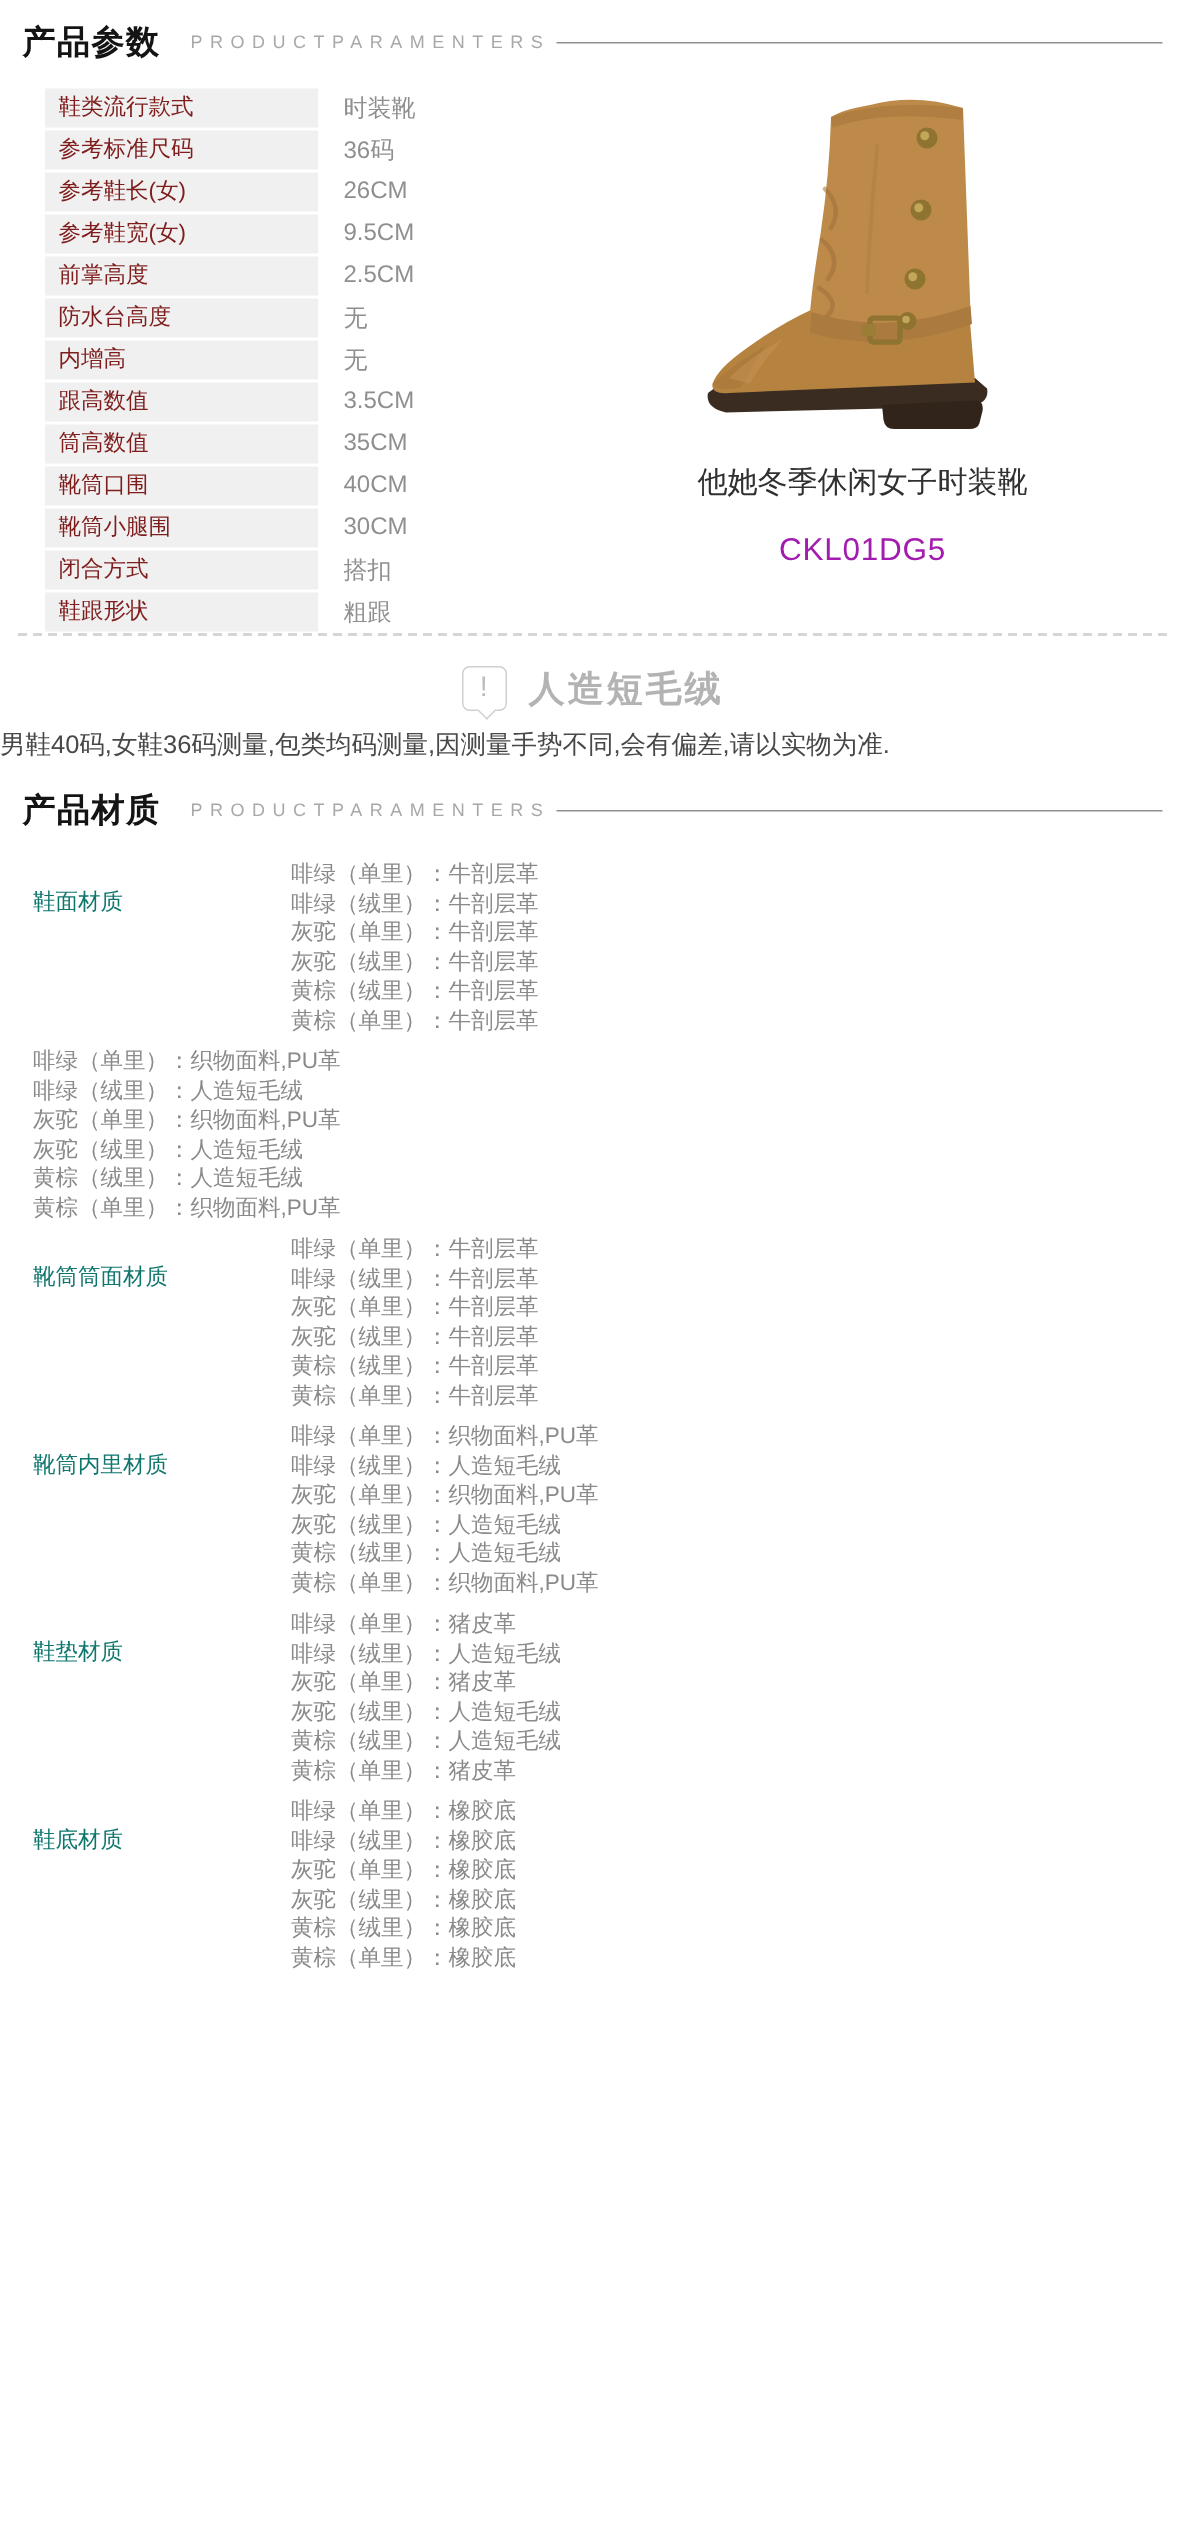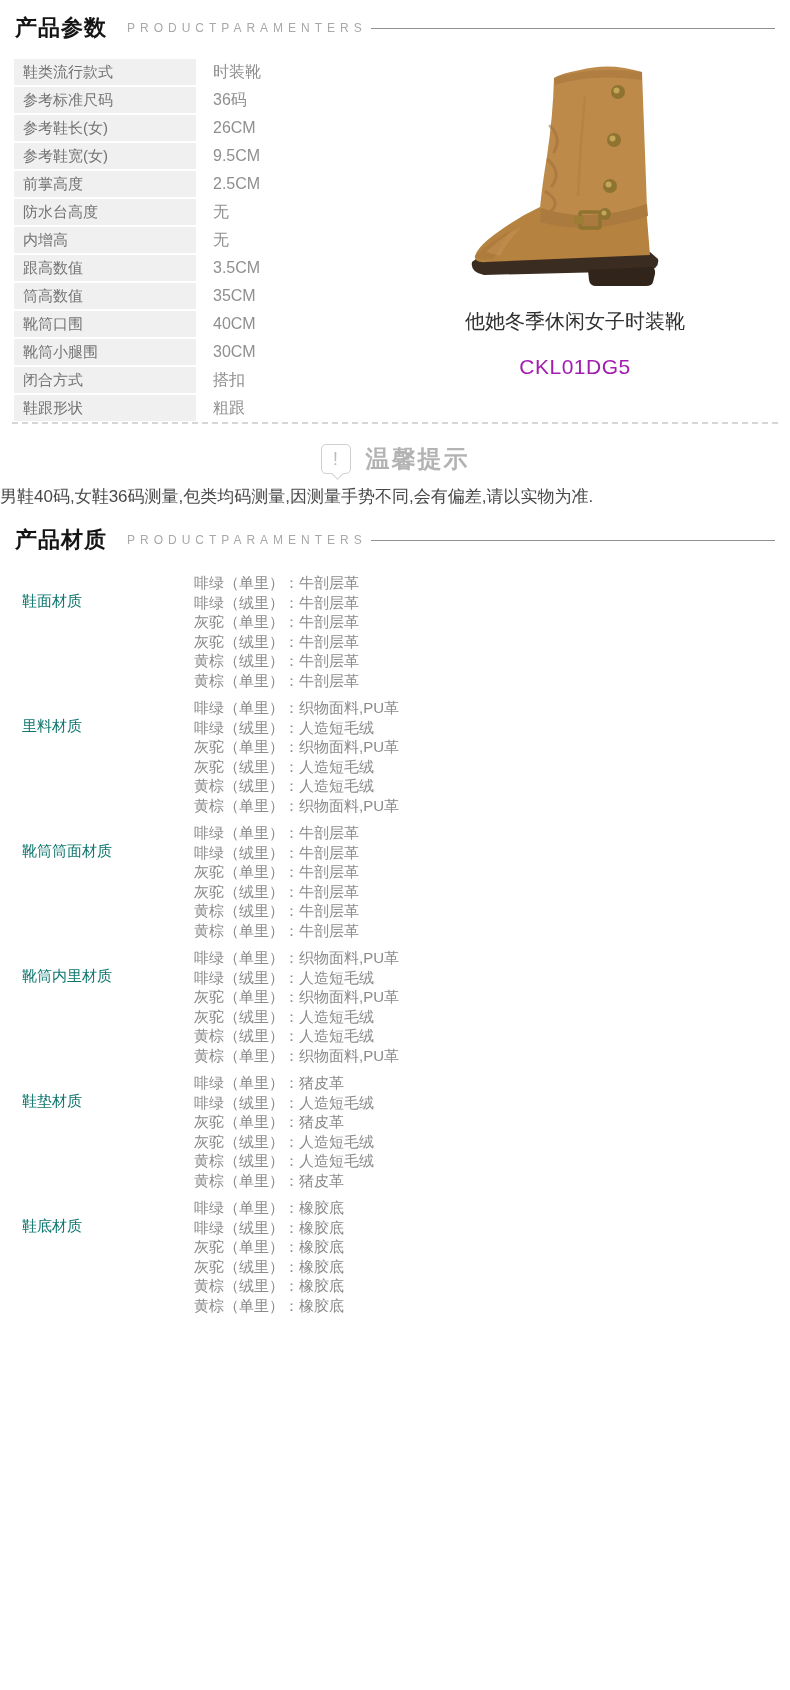--- a/index.html
+++ b/index.html
@@ -15,21 +15,21 @@
   .section-rule { flex:1; height:1px; background:#8f8f8f; margin-left:4px; }
 
   #header1 { padding-top:0; margin-top:12px; }
 
   .top-area { position:relative; height:378px; }
 
   .params-table { position:absolute; left:14px; top:15px; width:380px; }
   .param-row { display:flex; align-items:center; height:26px; margin-bottom:2px; }
   .param-label {
     width:182px; height:26px; line-height:26px; background:#f0f0f0;
-    padding-left:9px; font-size:15px; color:#737373;
+    padding-left:9px; font-size:15px; color:#7f1d1d;margin-left:16px;
   }
   .param-value { margin-left:17px; font-size:16px; color:#8f8f8f; }
 
   .product-col { position:absolute; left:370px; top:8px; width:410px; text-align:center; }
   .boot-wrap { height:242px; display:flex; justify-content:center; align-items:flex-end; }
   .product-title { margin-top:14px; font-size:20px; color:#303030; }
   .product-model { margin-top:20px; font-size:21px; color:#a21caf; letter-spacing:0.5px;text-align:center; }
 
   .dashed-divider { border-top:2px dashed #d6d6d6; margin:0 12px; }
 
@@ -170,21 +170,21 @@
     <div class="product-title">他她冬季休闲女子时装靴</div>
     <div class="product-model">CKL01DG5</div>
   </div>
 </div>
 
 <div class="dashed-divider"></div>
 
 <div>
   <div class="tips-head">
     <span class="bubble">!</span>
-    <span class="tips-title">温馨提示</span>
+    <span class="tips-title">人造短毛绒</span>
   </div>
   <p class="tips-text">男鞋40码,女鞋36码测量,包类均码测量,因测量手势不同,会有偏差,请以实物为准.</p>
 </div>
 
 <div class="section-header" id="header2">
   <span class="section-title">产品材质</span>
   <span class="section-subtitle">PRODUCTPARAMENTERS</span>
   <span class="section-rule"></span>
 </div>
 
@@ -195,21 +195,20 @@
         <div class="material-line">啡绿（单里）：牛剖层革</div>
         <div class="material-line">啡绿（绒里）：牛剖层革</div>
         <div class="material-line">灰驼（单里）：牛剖层革</div>
         <div class="material-line">灰驼（绒里）：牛剖层革</div>
         <div class="material-line">黄棕（绒里）：牛剖层革</div>
         <div class="material-line">黄棕（单里）：牛剖层革</div>
       </div>
   </div>
 
   <div class="material-group">
-    <div class="material-label">里料材质</div>
     <div class="material-lines">
         <div class="material-line">啡绿（单里）：织物面料,PU革</div>
         <div class="material-line">啡绿（绒里）：人造短毛绒</div>
         <div class="material-line">灰驼（单里）：织物面料,PU革</div>
         <div class="material-line">灰驼（绒里）：人造短毛绒</div>
         <div class="material-line">黄棕（绒里）：人造短毛绒</div>
         <div class="material-line">黄棕（单里）：织物面料,PU革</div>
       </div>
   </div>
 

